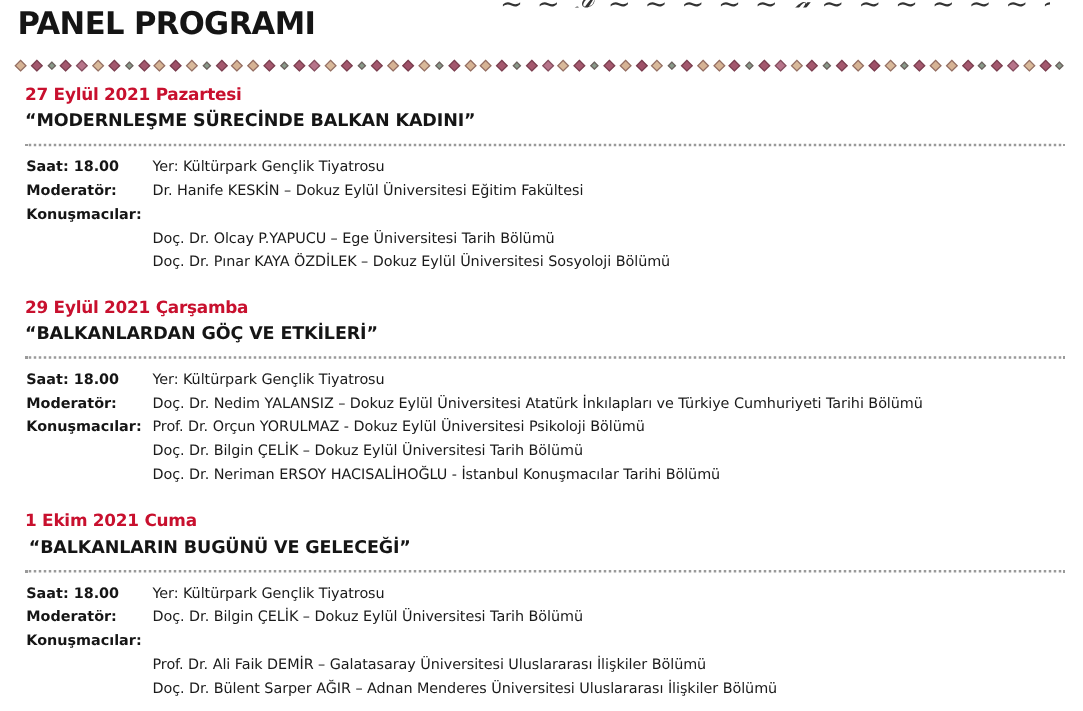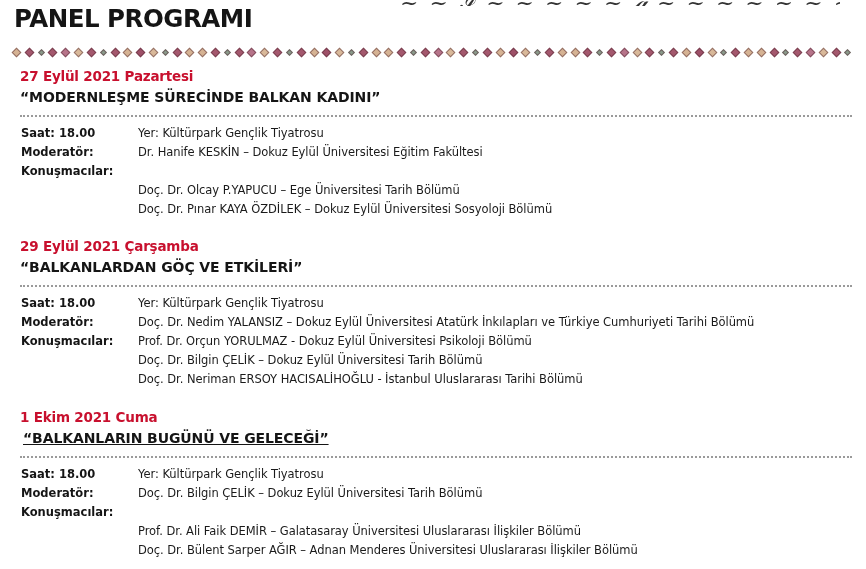--- a/index.html
+++ b/index.html
@@ -81,21 +81,21 @@
       position: absolute;
       left: 20px;
       top: 21px;
       font-family: "DejaVu Sans", sans-serif;
       font-weight: 900;
       font-size: 14px;
       color: #151515;
       letter-spacing: -0.1px;
       white-space: nowrap;
     }
-    .ptitle.indent { left: 23px; text-decoration: underline; }
+    .ptitle.indent { left: 23px; }
     .dots {
       position: absolute;
       left: 20px;
       top: 47px;
       width: 832px;
       height: 0;
       border-top: 2px dotted #9a9a9a;
     }
     .row {
       position: absolute;
@@ -108,21 +108,21 @@
     }
     .lbl {
       position: absolute;
       left: 21px;
       font-weight: 700;
       color: #151515;
       font-size: 11.5px;
     }
     .val {
       position: absolute;
-      left: 138px;
+      left: 122px;
       color: #1a1a1a;
       font-size: 11.5px;
       letter-spacing: -0.05px;
     }
   </style>
 </head>
 <body>
 
 <div class="script-deco">~ ~ ℐ ~ ~ ~ ~ ~ ℊ ~ ~ ~ ~ ~ ~ ~</div>
 
@@ -235,21 +235,21 @@
     <span class="val">Doç. Dr. Nedim YALANSIZ – Dokuz Eylül Üniversitesi Atatürk İnkılapları ve Türkiye Cumhuriyeti Tarihi Bölümü</span>
   </div>
   <div class="row" style="top:94px;">
     <span class="lbl">Konuşmacılar:</span>
     <span class="val">Prof. Dr. Orçun YORULMAZ -  Dokuz Eylül Üniversitesi Psikoloji Bölümü</span>
   </div>
   <div class="row" style="top:113px;">
     <span class="val">Doç. Dr. Bilgin ÇELİK – Dokuz Eylül Üniversitesi Tarih Bölümü</span>
   </div>
   <div class="row" style="top:132px;">
-    <span class="val">Doç. Dr. Neriman ERSOY HACISALİHOĞLU  - İstanbul Uluslararası Tarihi Bölümü</span>
+    <span class="val">Doç. Dr. Neriman ERSOY HACISALİHOĞLU  - İstanbul Konuşmacılar Tarihi Bölümü</span>
   </div>
 </div>
 
 <div class="section" style="top:409px;">
   <div class="date">1 Ekim 2021 Cuma</div>
   <div class="ptitle indent">“BALKANLARIN BUGÜNÜ VE GELECEĞİ”</div>
   <div class="dots"></div>
   <div class="row" style="top:56px;">
     <span class="lbl">Saat: 18.00</span>
     <span class="val">Yer: Kültürpark Gençlik Tiyatrosu</span>

